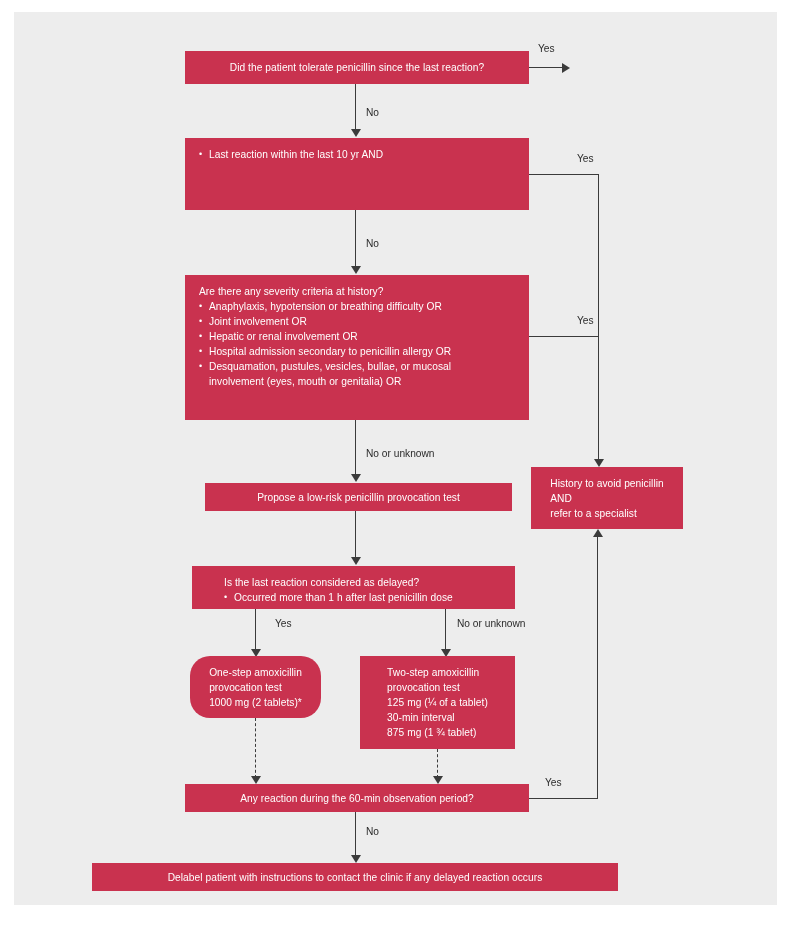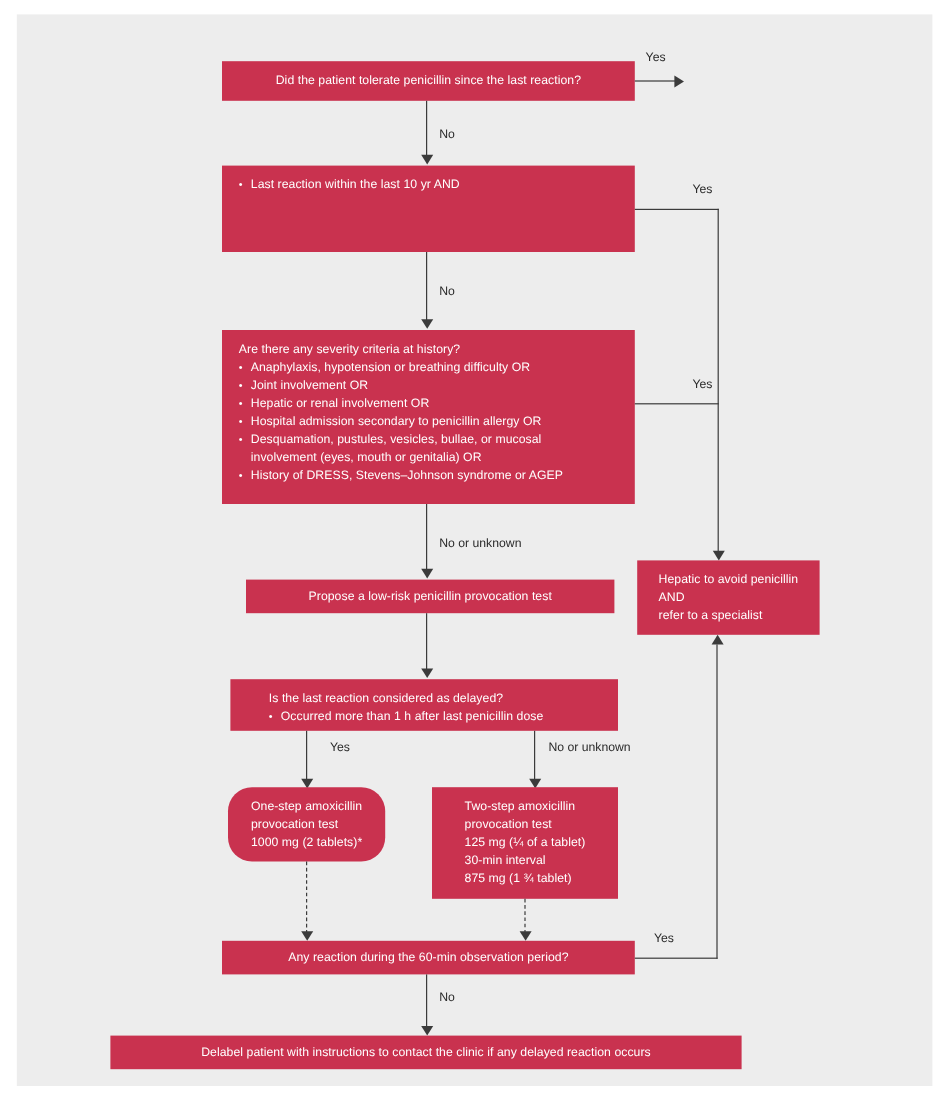--- a/index.html
+++ b/index.html
@@ -133,39 +133,38 @@
   <div class="node left" style="left:171px; top:263px; width:344px; height:145px;">
     <div style="width:100%;">
       <span class="ttl">Are there any severity criteria at history?</span>
       <ul>
         <li>Anaphylaxis, hypotension or breathing difficulty OR</li>
         <li>Joint involvement OR</li>
         <li>Hepatic or renal involvement OR</li>
         <li>Hospital admission secondary to penicillin allergy OR</li>
         <li>Desquamation, pustules, vesicles, bullae, or mucosal</li>
         <li class="cont">involvement (eyes, mouth or genitalia) OR</li>
-        <li>History of DRESS, Stevens–Johnson syndrome or AGEP</li>
       </ul>
     </div>
   </div>
 
   <div class="hline" style="left:515px; top:324px; width:70px;"></div>
   <div class="elabel" style="left:563px; top:303px;">Yes</div>
 
   <div class="vline" style="left:341px; top:408px; height:56px;"></div>
   <div class="arrow down" style="left:337px; top:462px;"></div>
   <div class="elabel" style="left:352px; top:436px;">No or unknown</div>
 
   <div class="node center" style="left:191px; top:471px; width:307px; height:28px;">
     <span>Propose a low-risk penicillin provocation test</span>
   </div>
 
   <div class="node center" style="left:517px; top:455px; width:152px; height:62px;">
     <div>
-      <div>Hepatic to avoid penicillin</div>
+      <div>History to avoid penicillin</div>
       <div>AND</div>
       <div>refer to a specialist</div>
     </div>
   </div>
 
   <div class="vline" style="left:341px; top:499px; height:48px;"></div>
   <div class="arrow down" style="left:337px; top:545px;"></div>
 
   <div class="node left" style="left:178px; top:554px; width:323px; height:43px;">
     <div style="width:100%;margin-left:18px;">

